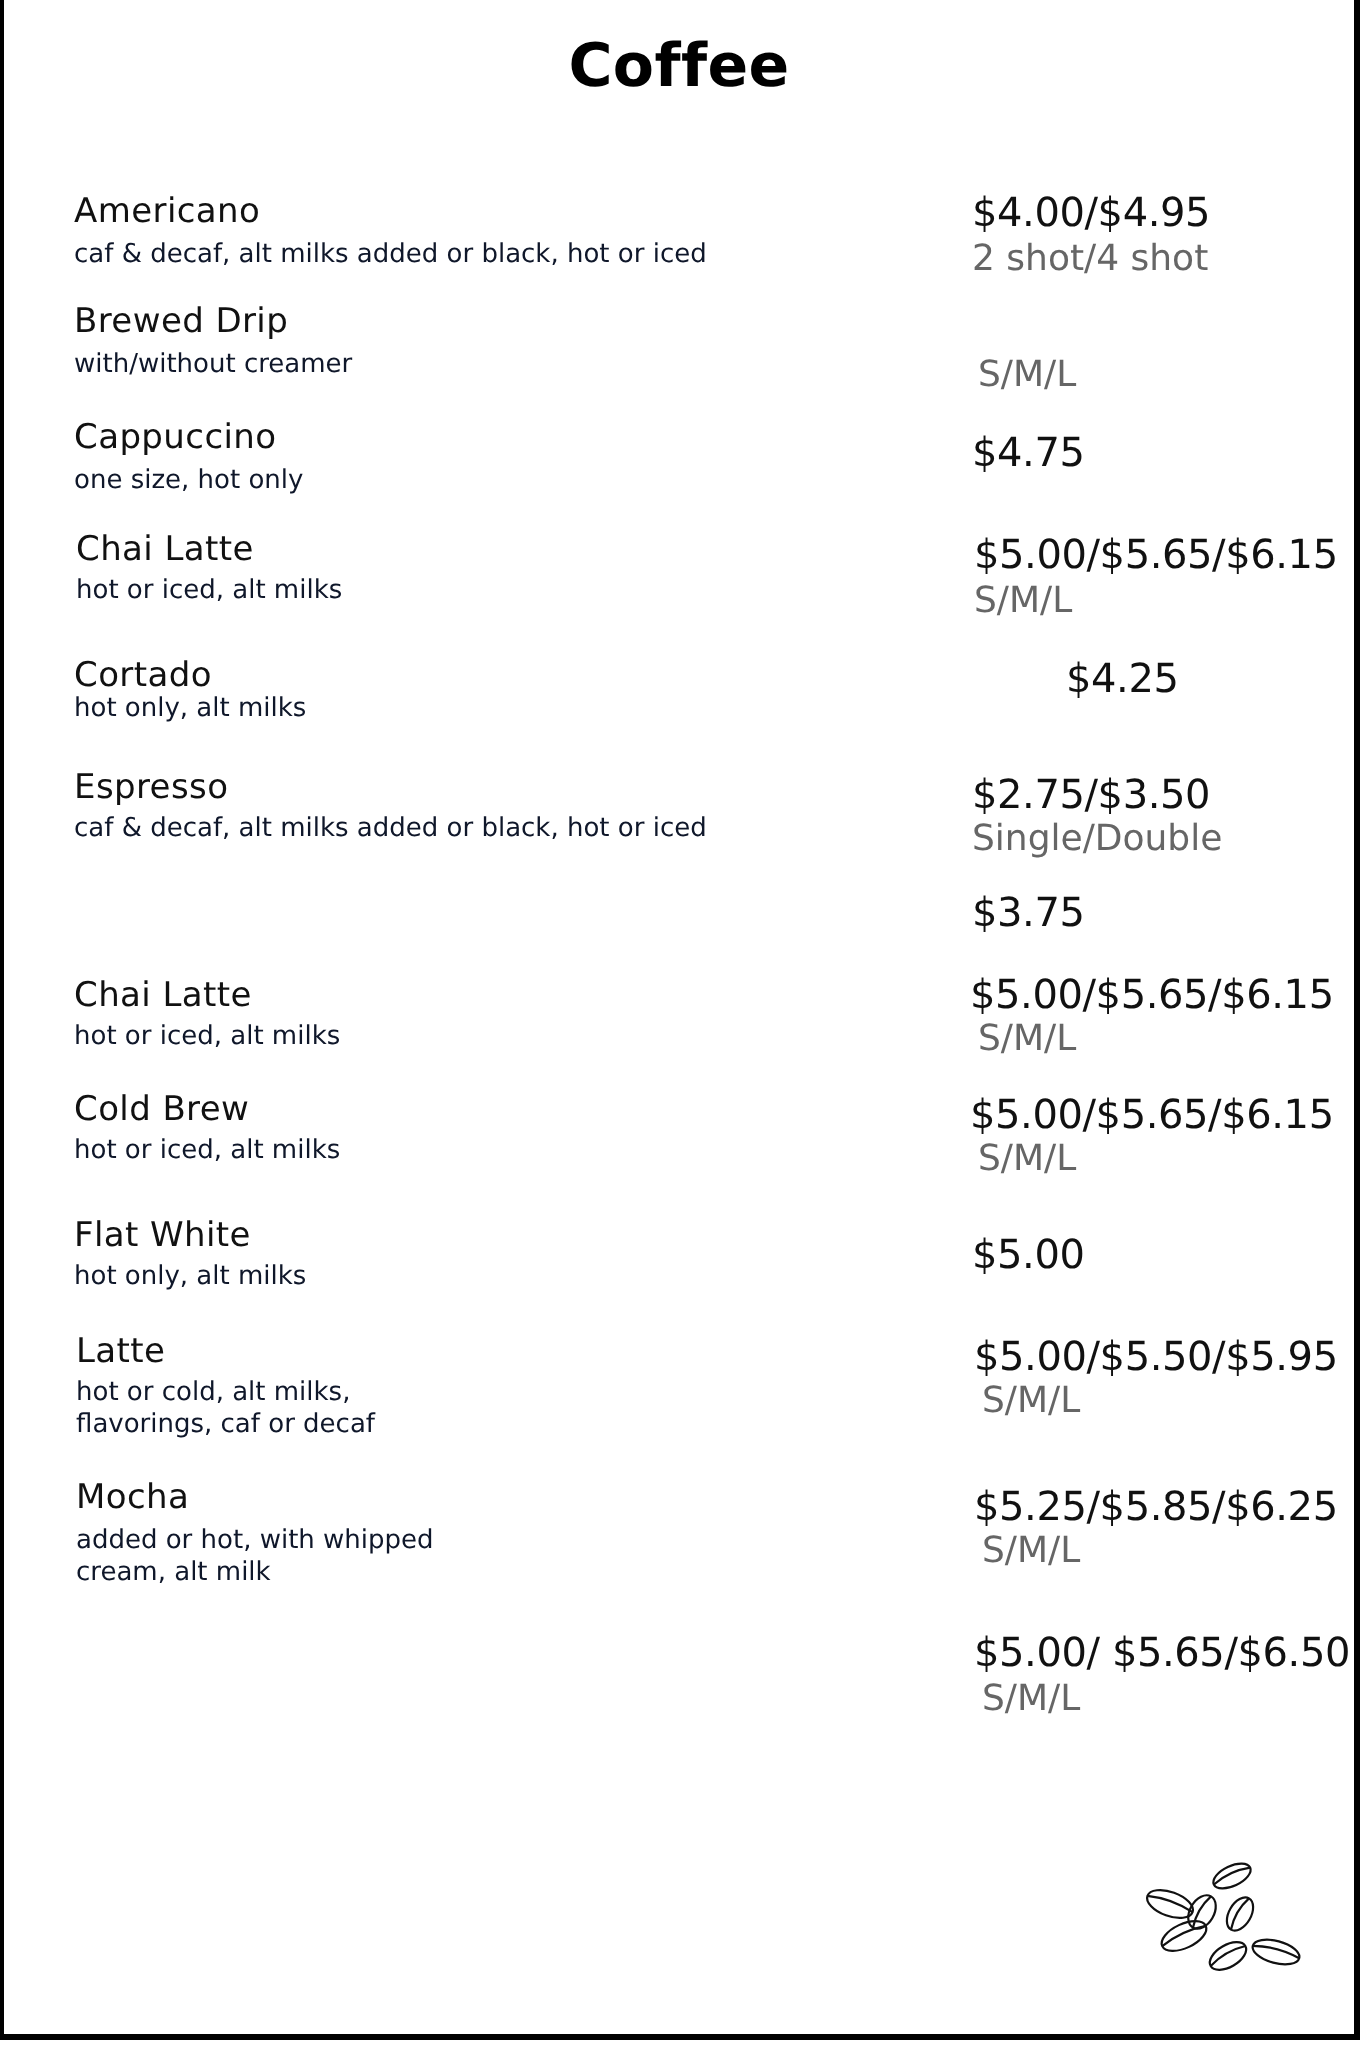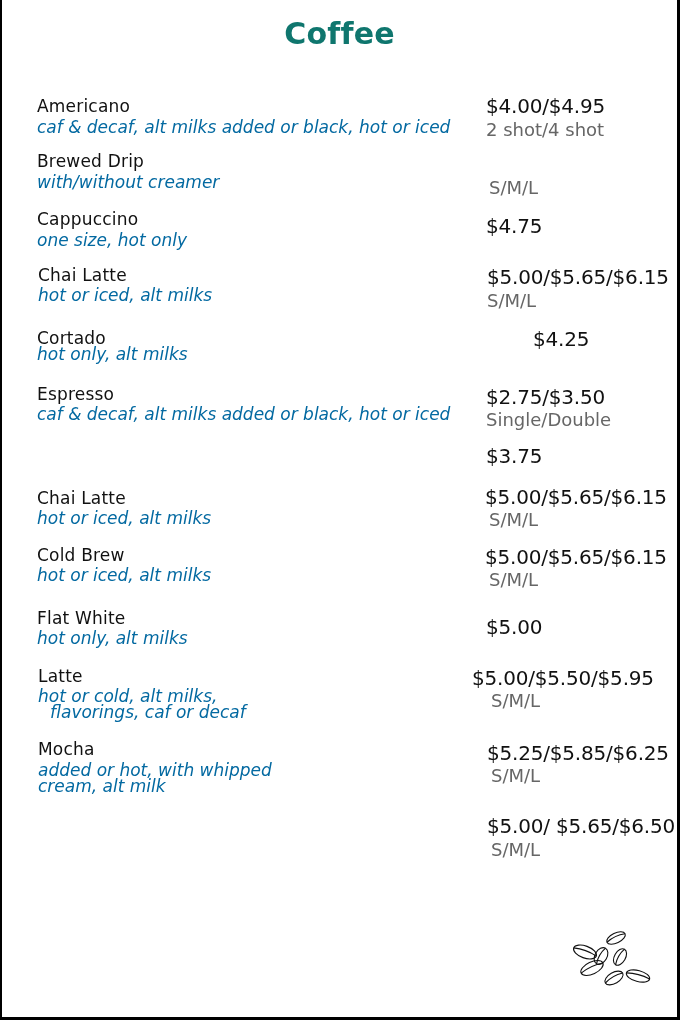--- a/index.html
+++ b/index.html
@@ -1,20 +1,20 @@
 <!DOCTYPE html>
 <html><head>
   <meta charset="utf-8">
   <style>
     html, body { margin: 0; padding: 0; background: #ffffff; }
     body { width: 684px; height: 1024px; position: relative; overflow: hidden; font-family: "DejaVu Sans", sans-serif; color: #111; }
     .page { position: absolute; left: 0; top: 0; width: 680px; height: 1020px; border-left: 2px solid #000; border-right: 3px solid #000; border-bottom: 3px solid #000; box-sizing: border-box; background: #fff; }
-    .title { position: absolute; top: 16px; left: 0; width: 100%; text-align: center; font-family: "DejaVu Sans", sans-serif; font-weight: bold; font-size: 30px; color: #0f766e; letter-spacing: 0.2px; }
+    .title { position: absolute; top: 16px; left: 0; width: 100%; text-align: center; font-family: "DejaVu Sans", sans-serif; font-weight: bold; font-size: 30px; color: #000000; letter-spacing: 0.2px; }
     .name { position: absolute; font-family: "DejaVu Sans", sans-serif; font-size: 17px; font-weight: 500; color: #111; white-space: nowrap; letter-spacing: 0.2px; }
-    .desc { position: absolute; font-family: "DejaVu Sans", sans-serif; font-style: italic; font-size: 17px; color: #0369a1; white-space: nowrap; line-height: 17px; }
+    .desc { position: absolute; font-family: "DejaVu Sans", sans-serif; font-size: 13px; color: #0f172a; white-space: nowrap; line-height: 17px; }
     .price { position: absolute; font-family: "DejaVu Sans", sans-serif; font-size: 20px; color: #111; white-space: nowrap; letter-spacing: -0.2px; }
     .size { position: absolute; font-family: "DejaVu Sans", sans-serif; font-size: 18px; color: #666; white-space: nowrap; }
     .beans { position: absolute; left: 566px; top: 926px; width: 84px; height: 64px; }
   </style>
 </head>
 <body>
 
 <div class="page">
   <div class="title">Coffee</div>
 
@@ -41,21 +41,21 @@
   <div class="desc" style="left:35px;top:510px;">hot or iced, alt milks</div>
 
   <div class="name" style="left:35px;top:545px;">Cold Brew</div>
   <div class="desc" style="left:35px;top:567px;">hot or iced, alt milks</div>
 
   <div class="name" style="left:35px;top:608px;">Flat White</div>
   <div class="desc" style="left:35px;top:630px;">hot only, alt milks</div>
 
   <div class="name" style="left:36px;top:666px;">Latte</div>
   <div class="desc" style="left:36px;top:688px;">hot or cold, alt milks,</div>
-  <div class="desc" style="left:36px;top:704px;margin-left:12px;">flavorings, caf or decaf</div>
+  <div class="desc" style="left:36px;top:704px;">flavorings, caf or decaf</div>
 
   <div class="name" style="left:36px;top:739px;">Mocha</div>
   <div class="desc" style="left:36px;top:762px;">added or hot, with whipped</div>
   <div class="desc" style="left:36px;top:778px;">cream, alt milk</div>
 
   <div class="price" style="left:484px;top:94px;">$4.00/$4.95</div>
   <div class="size" style="left:484px;top:119px;">2 shot/4 shot</div>
 
   <div class="size" style="left:487px;top:177px;">S/M/L</div>
 
@@ -72,21 +72,21 @@
   <div class="price" style="left:484px;top:444px;">$3.75</div>
 
   <div class="price" style="left:483px;top:485px;">$5.00/$5.65/$6.15</div>
   <div class="size" style="left:487px;top:509px;">S/M/L</div>
 
   <div class="price" style="left:483px;top:545px;">$5.00/$5.65/$6.15</div>
   <div class="size" style="left:487px;top:569px;">S/M/L</div>
 
   <div class="price" style="left:484px;top:615px;">$5.00</div>
 
-  <div class="price" style="left:470px;top:666px;">$5.00/$5.50/$5.95</div>
+  <div class="price" style="left:485px;top:666px;">$5.00/$5.50/$5.95</div>
   <div class="size" style="left:489px;top:690px;">S/M/L</div>
 
   <div class="price" style="left:485px;top:741px;">$5.25/$5.85/$6.25</div>
   <div class="size" style="left:489px;top:765px;">S/M/L</div>
 
   <div class="price" style="left:485px;top:814px;">$5.00/ $5.65/$6.50</div>
   <div class="size" style="left:489px;top:839px;">S/M/L</div>
 
   <svg class="beans" viewBox="0 0 84 64">
     <g fill="none" stroke="#111" stroke-width="1.1">

